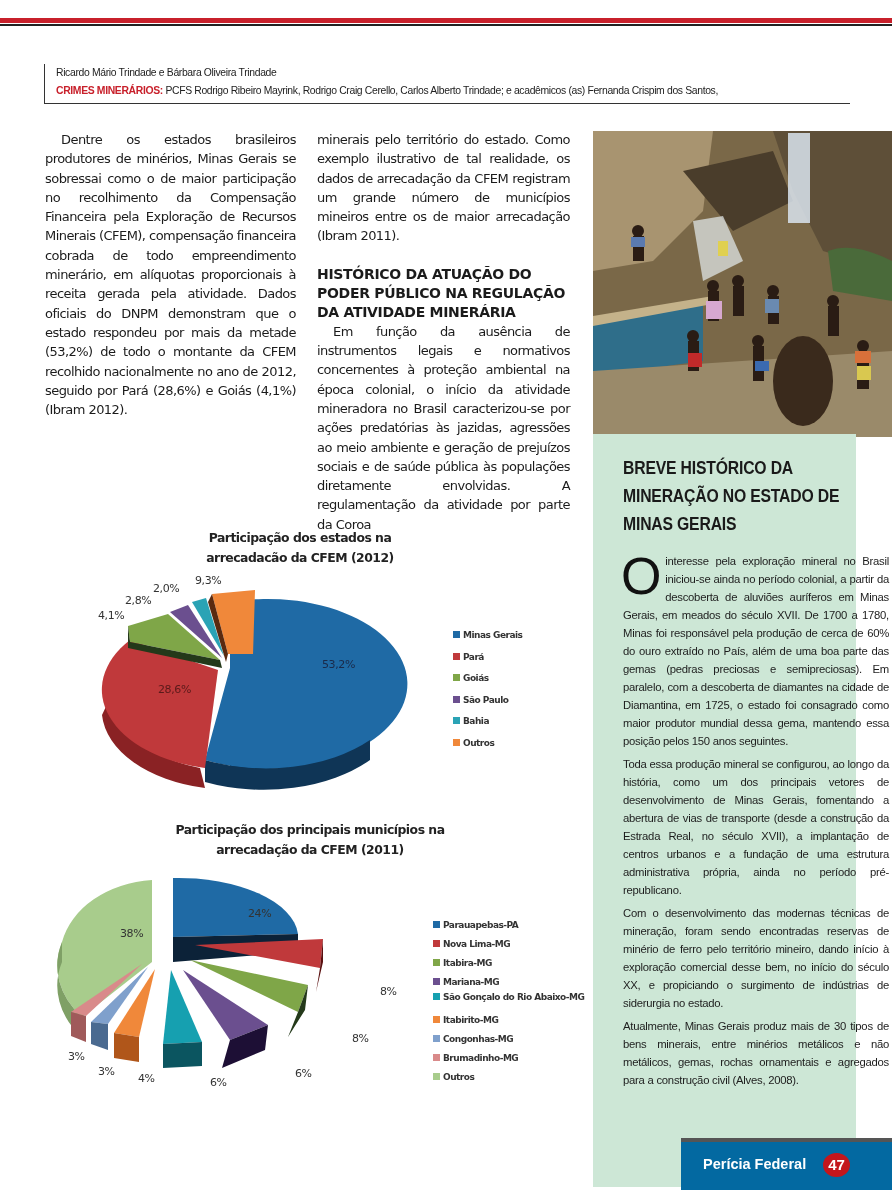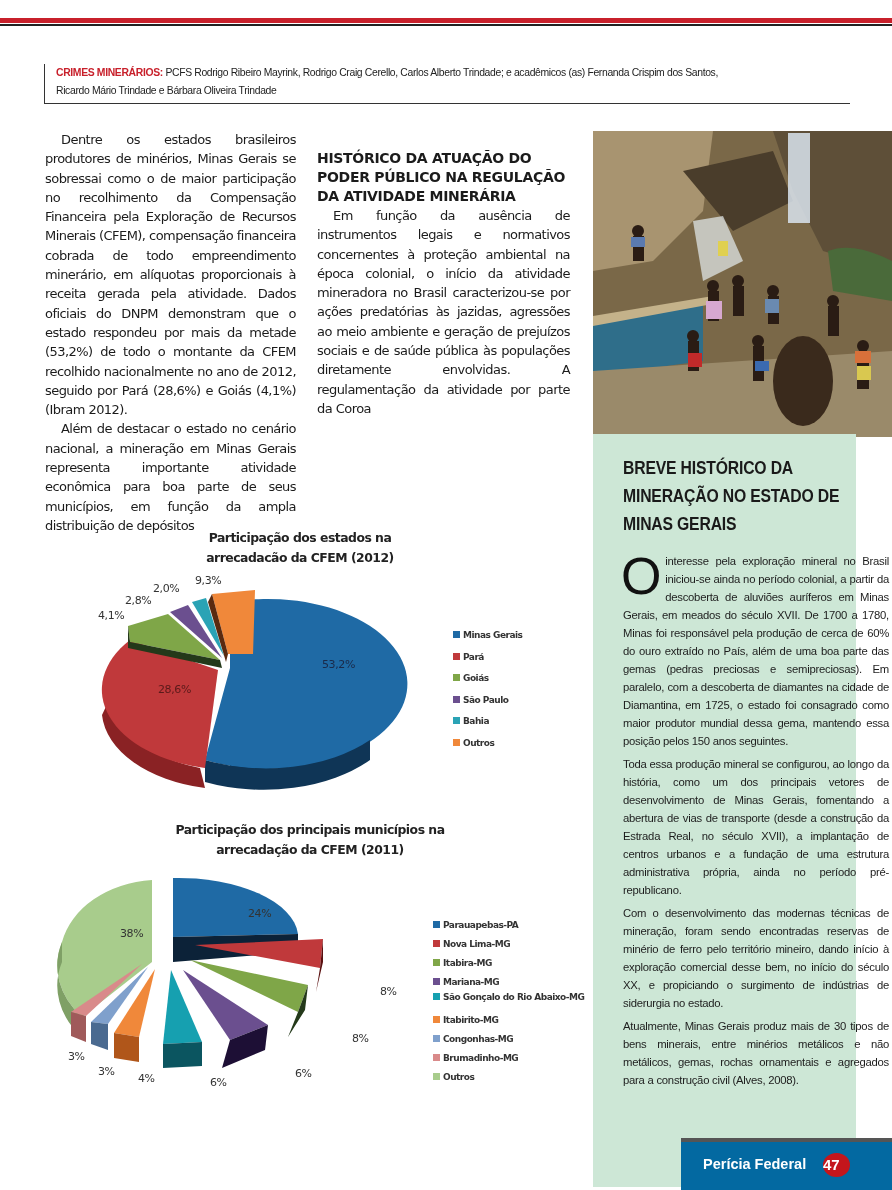--- a/index.html
+++ b/index.html
@@ -35,47 +35,47 @@
   .sidebar .body p { margin-bottom:5px; }
   .dropcap { float:left; font-family:"Liberation Sans", sans-serif; font-size:52px; line-height:44px;
              margin:2px 4px 0 -2px; color:#111; }
 
   .footer-bar { position:absolute; left:681px; top:1138px; width:211px; height:4px; background:#555; }
   .footer { position:absolute; left:681px; top:1142px; width:211px; height:48px; background:#0369a1; }
   .footer .brand { position:absolute; left:22px; top:14px; font-family:"Liberation Sans", sans-serif; font-weight:bold;
                    font-size:14.5px; color:#fff; }
   .footer .pagenum { position:absolute; left:142px; top:11px; width:27px; height:24px; border-radius:50%;
                      background:#c4161c; color:#fff; font-family:"Liberation Sans", sans-serif; font-weight:bold;
-                     font-size:15px; line-height:24px; }
+                     font-size:15px; line-height:24px; text-align:center; }
 
   .chart { position:absolute; }
   .chart .ctitle { position:absolute; text-align:center; font-family:"DejaVu Sans", sans-serif; font-weight:bold;
                    font-size:12.4px; line-height:20px; color:#222; letter-spacing:-0.5px; }
   .legend-item { position:absolute; font-family:"DejaVu Sans", sans-serif; font-size:9px; font-weight:bold; color:#333;
                  white-space:nowrap; letter-spacing:-0.5px; }
   .legend-item .sw { display:inline-block; width:7px; height:7px; margin-right:3px; vertical-align:0px; }
   .plabel { position:absolute; font-family:"DejaVu Sans", sans-serif; font-size:11px; color:#333; letter-spacing:-0.4px; }
 </style>
 </head>
 <body>
 
 <div class="top-rule"></div>
 <div class="top-rule2"></div>
 
 <div class="byline">
+  <div>Ricardo Mário Trindade e Bárbara Oliveira Trindade</div>
   <div><span class="kicker">CRIMES MINERÁRIOS:</span><span> PCFS Rodrigo Ribeiro Mayrink, Rodrigo Craig Cerello, Carlos Alberto Trindade; e acadêmicos (as) Fernanda Crispim dos Santos,</span></div>
-  <div>Ricardo Mário Trindade e Bárbara Oliveira Trindade</div>
 </div>
 
 <div class="col col1">
   <p>Dentre os estados brasileiros produtores de minérios, Minas Gerais se sobressai como o de maior participação no recolhimento da Compensação Financeira pela Exploração de Recursos Minerais (CFEM), compensação financeira cobrada de todo empreendimento minerário, em alíquotas proporcionais à receita gerada pela atividade. Dados oficiais do DNPM demonstram que o estado respondeu por mais da metade (53,2%) de todo o montante da CFEM recolhido nacionalmente no ano de 2012, seguido por Pará (28,6%) e Goiás (4,1%) (Ibram 2012).</p>
-  <p>Além de destacar o estado no cenário nacional, a mineração em Minas Gerais representa importante atividade econômica para boa parte de seus municípios, em função da ampla distribuição de depósitos</p>
 </div>
 
 <div class="col col2">
+  <p style="text-indent:0">minerais pelo território do estado. Como exemplo ilustrativo de tal realidade, os dados de arrecadação da CFEM registram um grande número de municípios mineiros entre os de maior arrecadação (Ibram 2011).</p>
   <h3>HISTÓRICO DA ATUAÇÃO DO PODER PÚBLICO NA REGULAÇÃO DA ATIVIDADE MINERÁRIA</h3>
   <p>Em função da ausência de instrumentos legais e normativos concernentes à proteção ambiental na época colonial, o início da atividade mineradora no Brasil caracterizou-se por ações predatórias às jazidas, agressões ao meio ambiente e geração de prejuízos sociais e de saúde pública às populações diretamente envolvidas. A regulamentação da atividade por parte da Coroa</p>
 </div>
 
 <div class="photo">
   <svg width="299" height="306" viewBox="0 0 299 306">
     <rect width="299" height="306" fill="#7a6848"></rect>
     <path d="M0 0 L120 0 L110 80 L60 130 L0 140 Z" fill="#a89470"></path>
     <path d="M180 0 L299 0 L299 140 L230 120 L200 60 Z" fill="#5e4f38"></path>
     <path d="M90 40 L180 20 L200 70 L140 100 Z" fill="#4a3d2b"></path>

